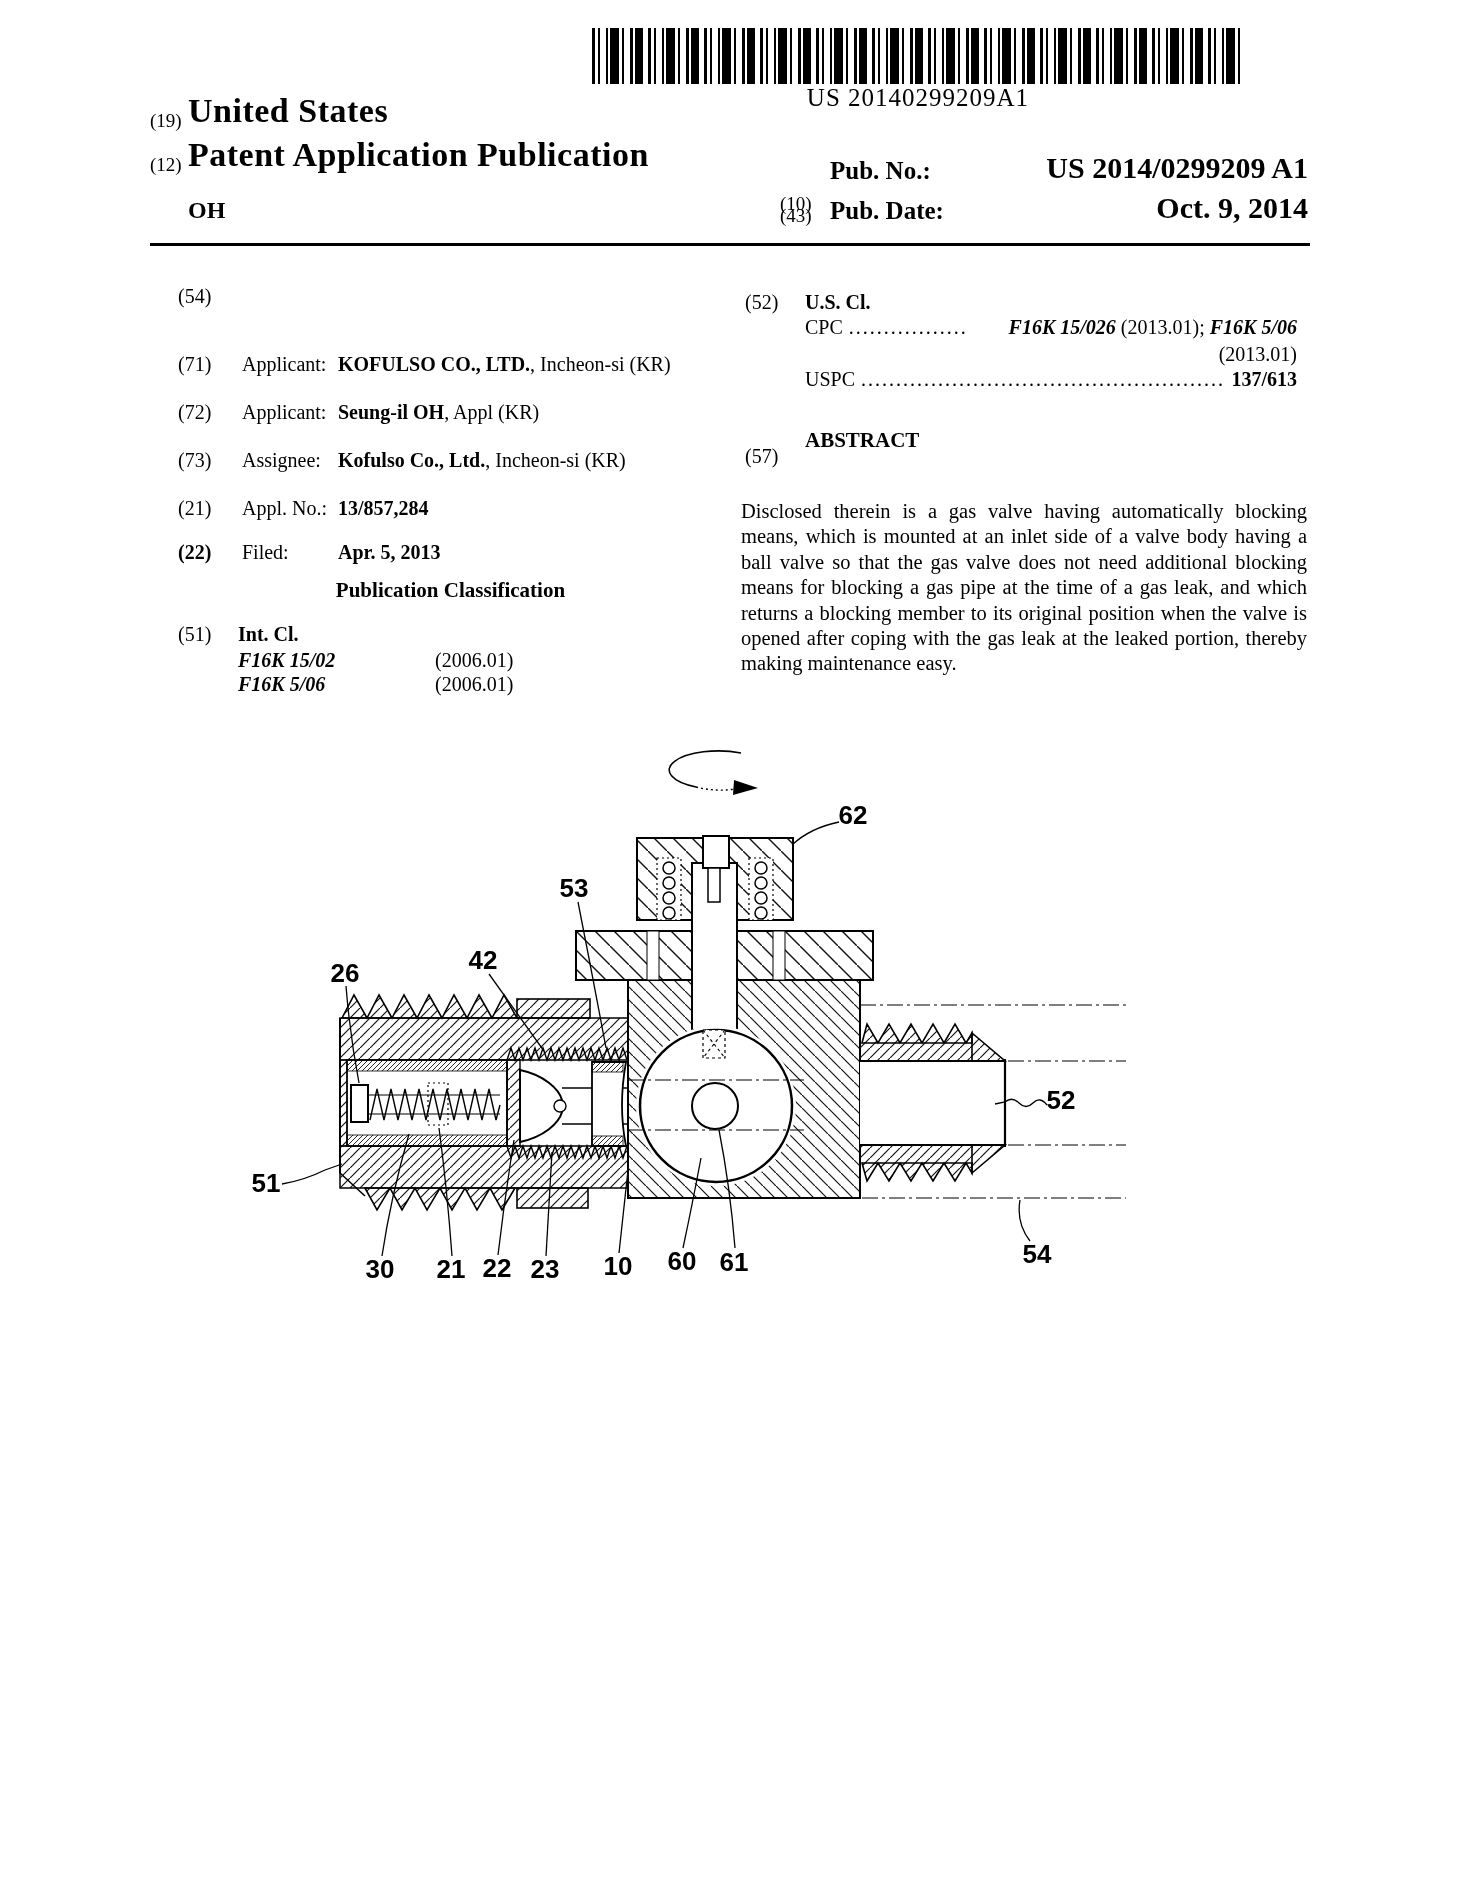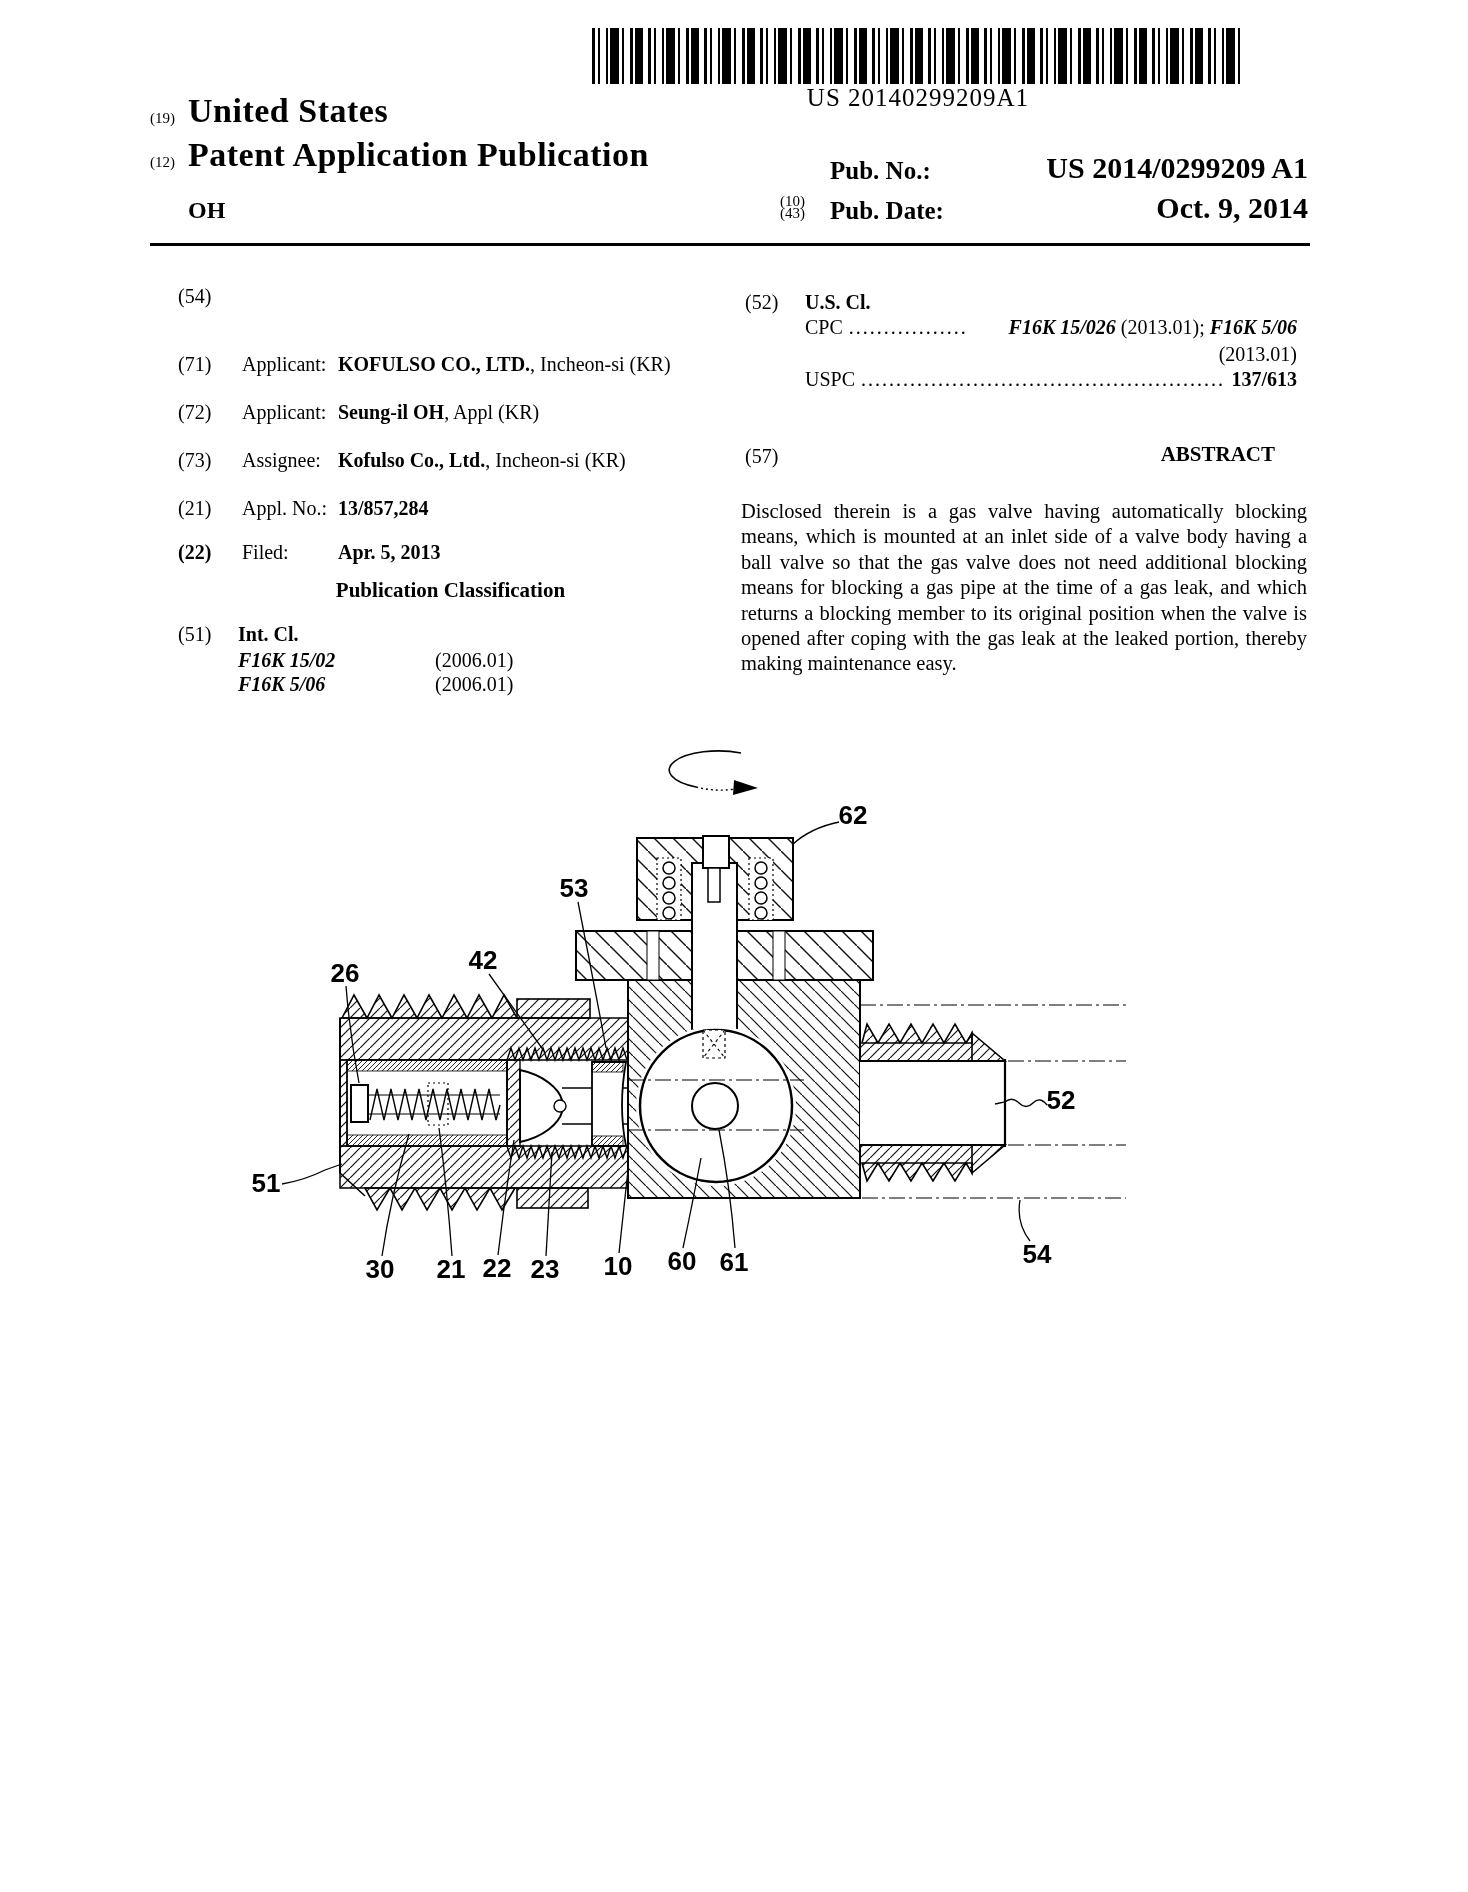--- a/index.html
+++ b/index.html
@@ -1,19 +1,19 @@
 <!DOCTYPE html>
 <html><head>
 <meta charset="utf-8">
 <style>
   html,body{margin:0;padding:0;background:#fff;}
   .page{position:relative;width:1468px;height:1892px;background:#ffffff;color:#000;
         font-family:"Liberation Serif", serif;overflow:hidden;}
   .abs{position:absolute;}
-  .num{font-size:15px;}
+  .num{font-size:19px;}
   .big-title{font-size:34px;font-weight:bold;letter-spacing:.5px;}
   .surname{font-size:24px;font-weight:bold;}
   .pub-label{font-size:25px;font-weight:bold;}
   .pub-value{font-size:30px;font-weight:bold;}
   .rule{background:#000;height:3px;}
   .b{font-weight:bold;}
   .i{font-style:italic;}
   .txt{font-size:20px;line-height:24px;}
   .title54{font-size:19.5px;font-weight:bold;line-height:27px;letter-spacing:.2px;}
   .classhead{font-size:21px;font-weight:bold;}
@@ -91,21 +91,21 @@
     <span style="white-space:nowrap;"><span class="b i">F16K 15/026</span><span> (2013.01); </span><span class="b i">F16K 5/06</span></span>
   </div>
   <div class="abs txt" style="left:805px;top:342px;width:492px;text-align:right;">(2013.01)</div>
   <div class="abs leaderline" style="left:805px;top:368px;">
     <span>USPC</span>
     <span class="dots" style="margin:0 6px;">..................................................................................</span>
     <span class="b">137/613</span>
   </div>
 
   <div class="abs txt" style="left:745px;top:444px;">(57)</div>
-  <div class="abs classhead" style="left:805px;top:442px;width:470px;text-align:right;">ABSTRACT</div>
+  <div class="abs classhead" style="left:805px;top:428px;width:470px;text-align:left;">ABSTRACT</div>
   <div class="abs abstract" style="left:741px;top:499px;">Disclosed therein is a gas valve having automatically blocking means, which is mounted at an inlet side of a valve body having a ball valve so that the gas valve does not need additional blocking means for blocking a gas pipe at the time of a gas leak, and which returns a blocking member to its original position when the valve is opened after coping with the gas leak at the leaked portion, thereby making maintenance easy.</div>
 
   <svg class="abs" style="left:230px;top:718px;" width="960" height="580" viewBox="0 0 960 580">
     <defs>
       <pattern id="hf" width="10" height="10" patternUnits="userSpaceOnUse">
         <path d="M0,10 L10,0" stroke="#111" stroke-width="1.2" fill="none"></path>
       </pattern>
       <pattern id="hb" width="13" height="13" patternUnits="userSpaceOnUse">
         <path d="M0,0 L13,13" stroke="#111" stroke-width="1.2" fill="none"></path>
       </pattern>

